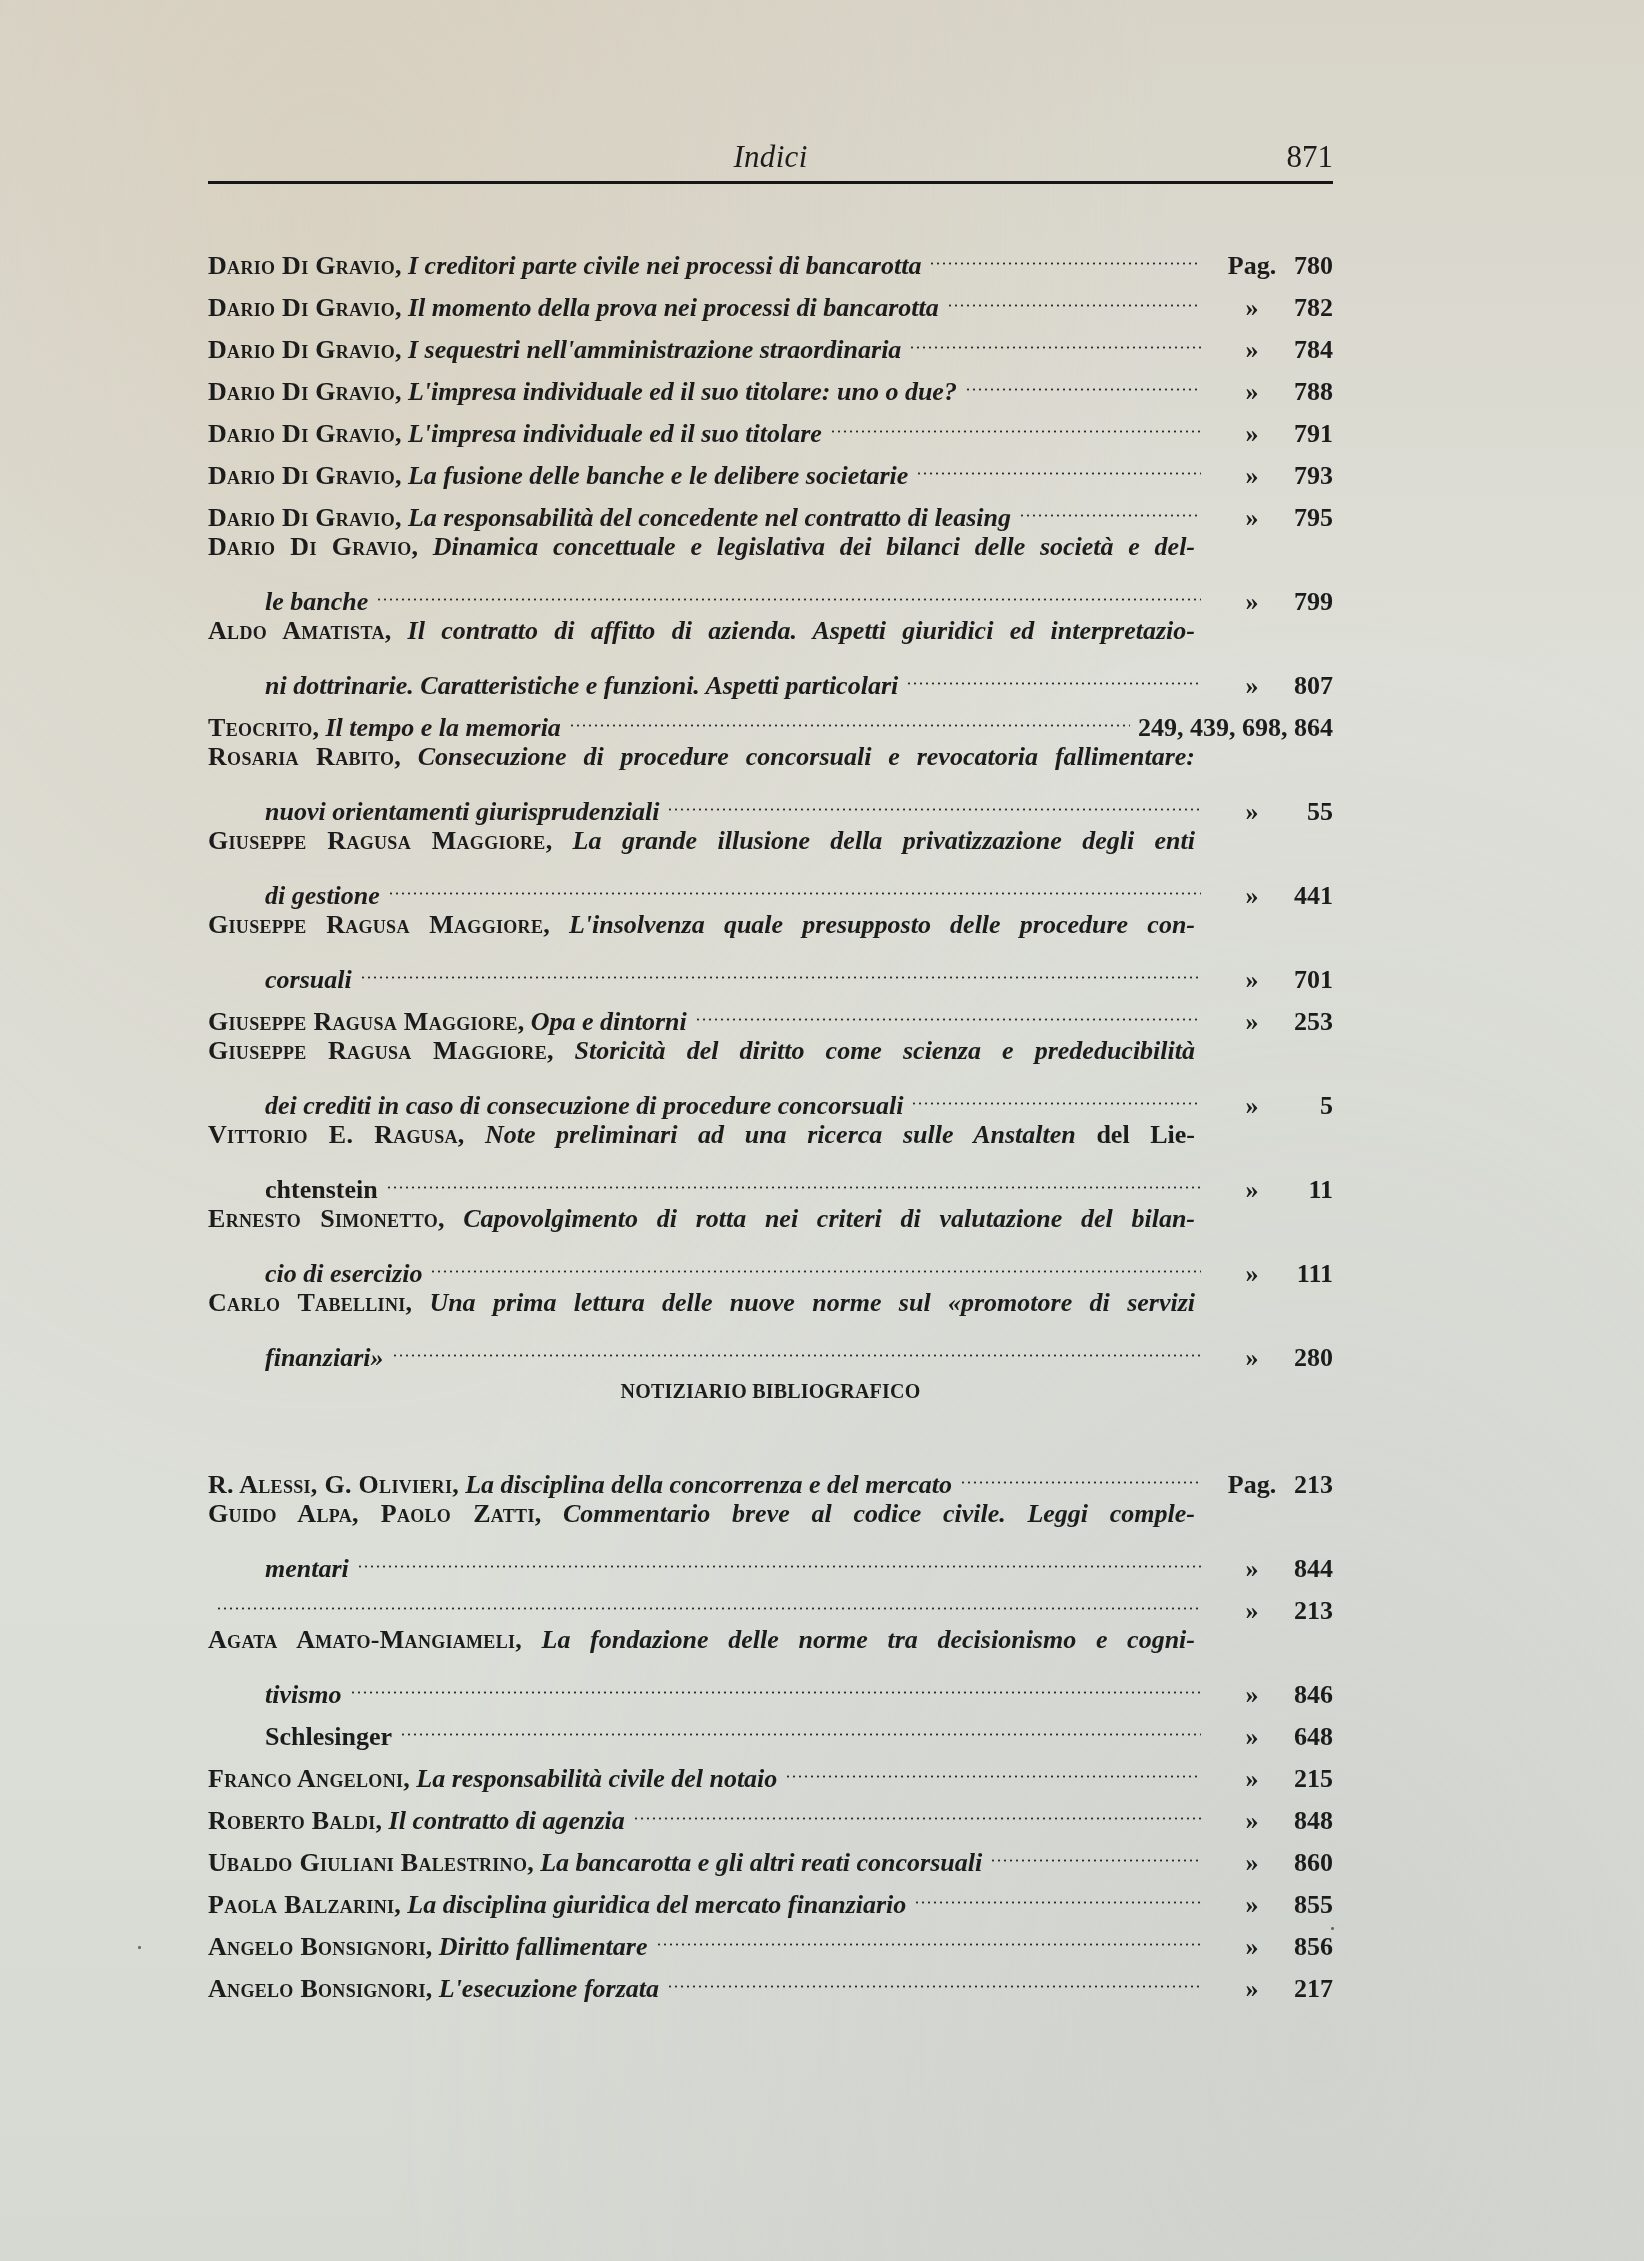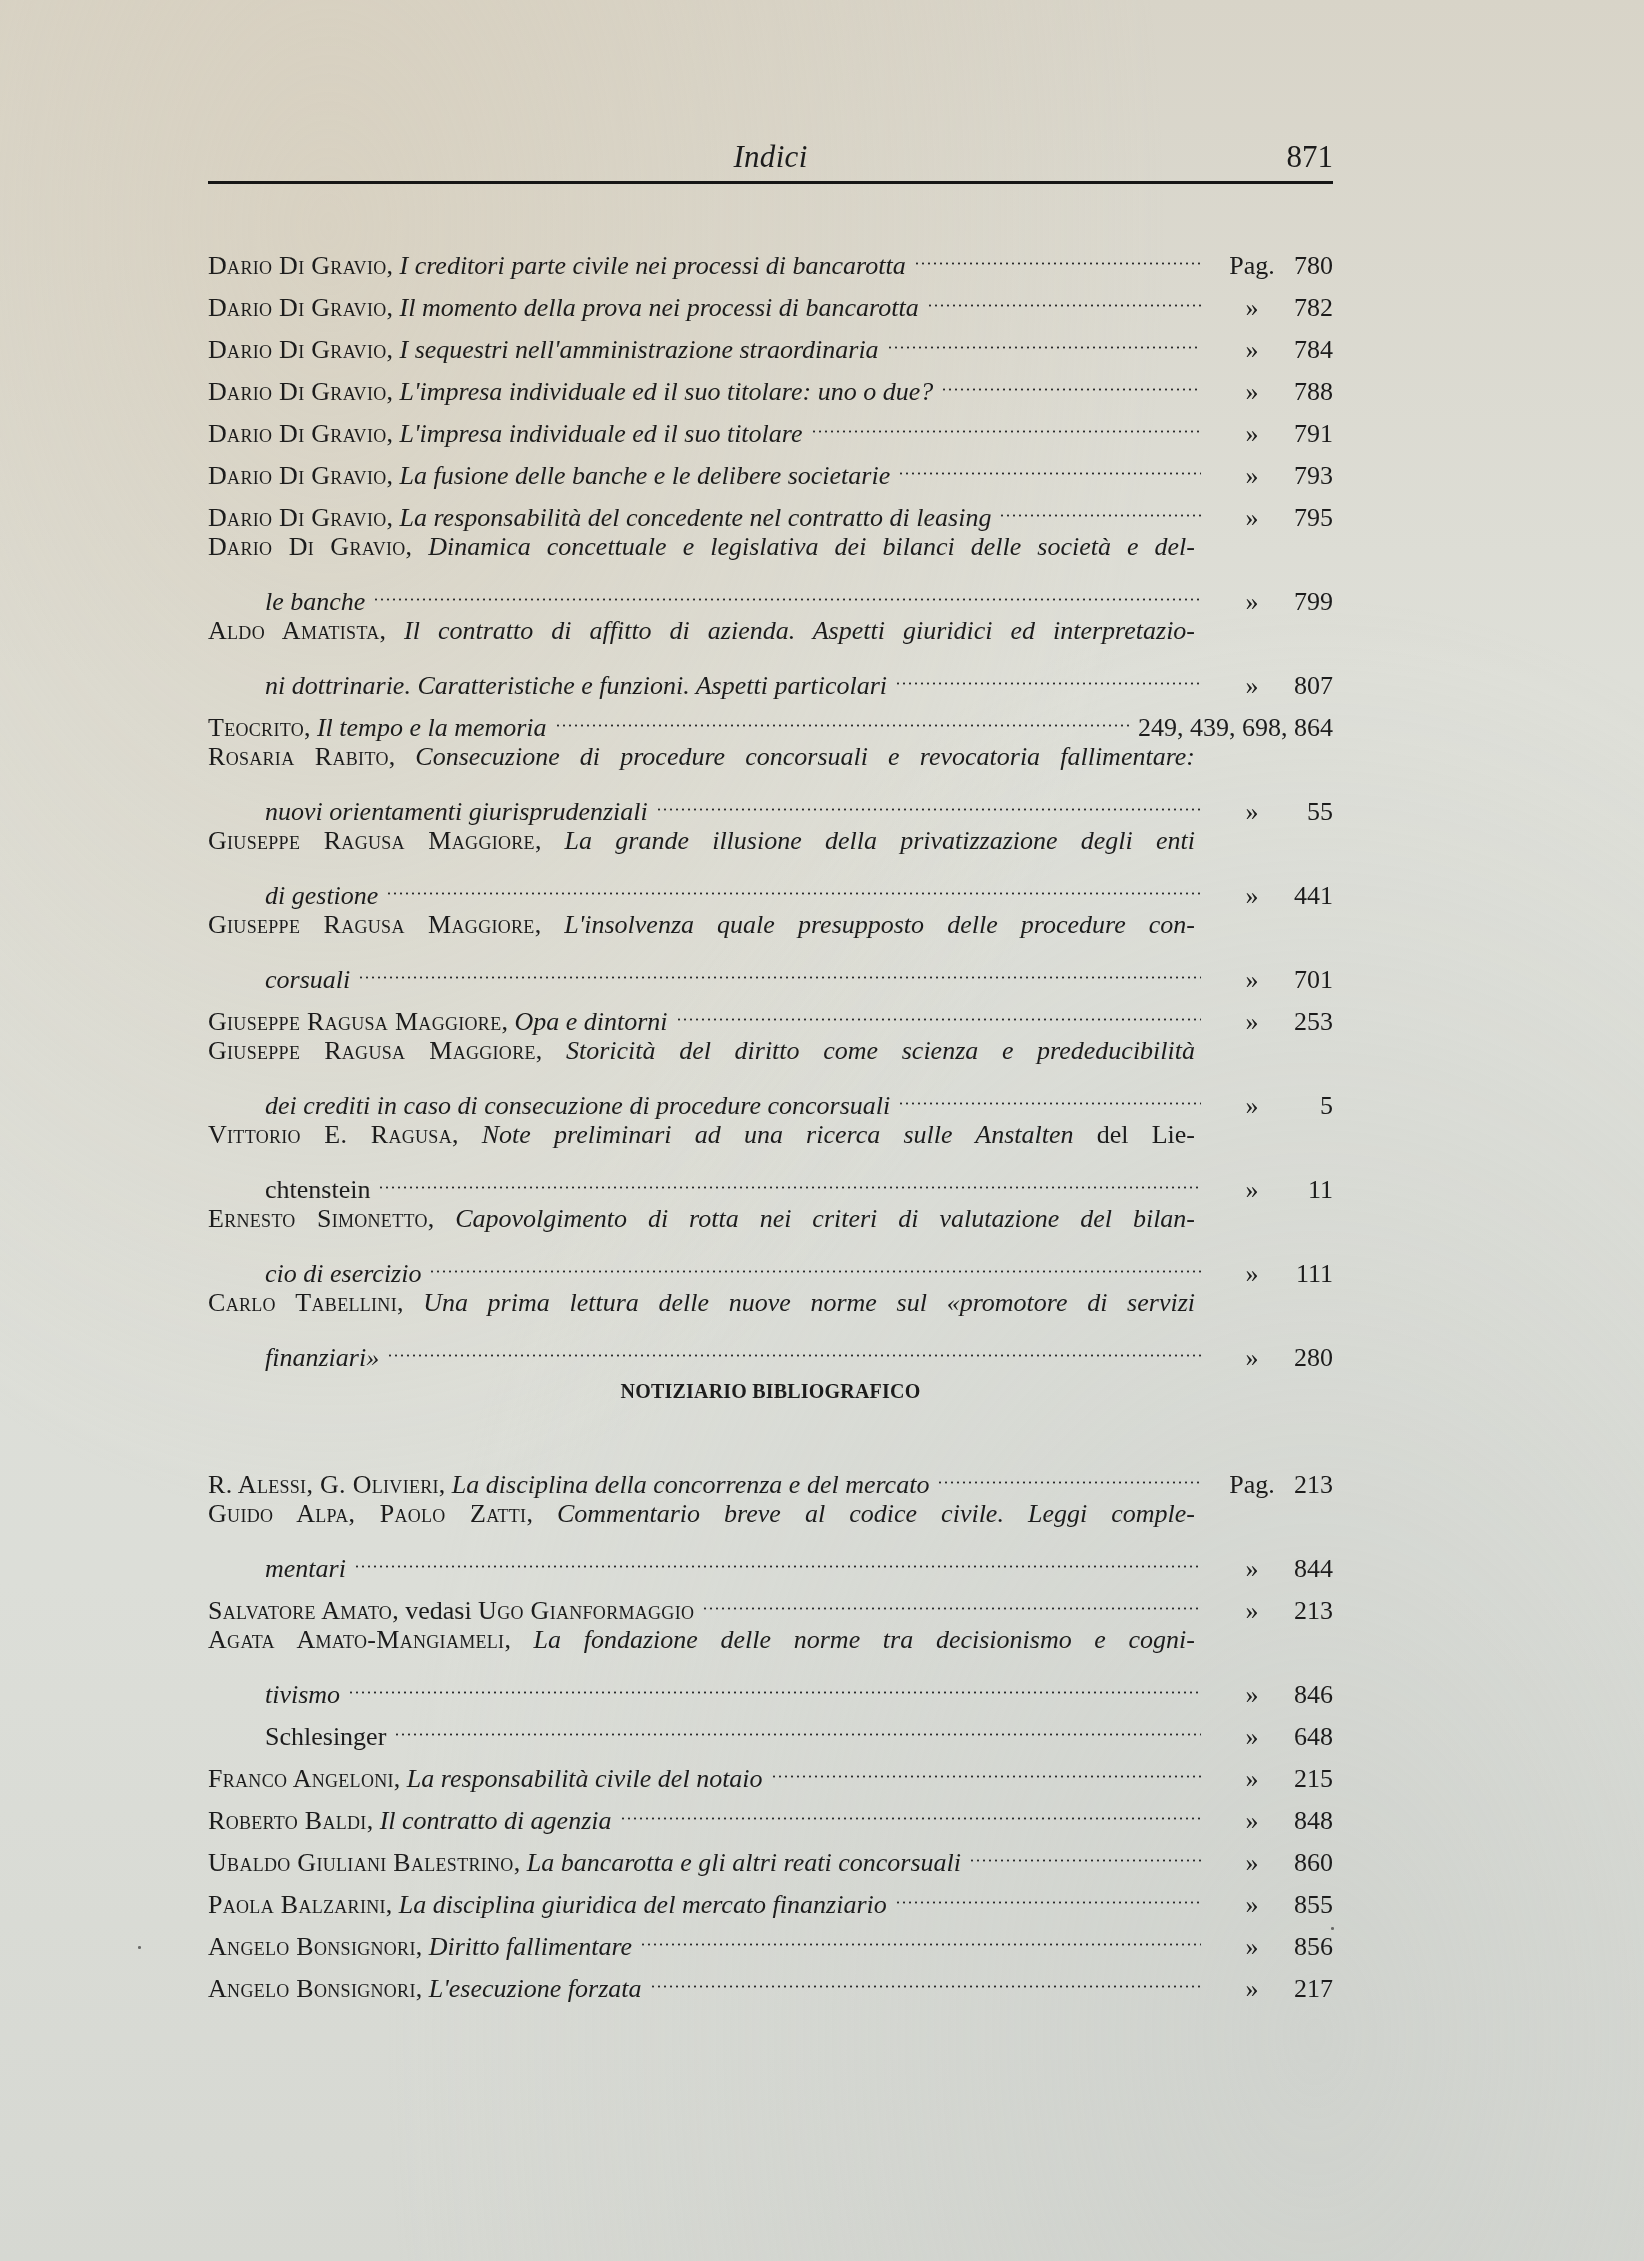--- a/index.html
+++ b/index.html
@@ -76,20 +76,21 @@
       line-height: 42px;
       letter-spacing: 0.2px;
     }
     .section-2 { top: 1451px; }
 
     .entry {
       position: relative;
       font-family: "Liberation Serif", "DejaVu Serif", serif;
       font-size: 26px;
       line-height: 42px;
+      font-weight: bold;
     }
     .entry-line {
       display: flex;
       align-items: baseline;
       height: 42px;
       white-space: nowrap;
     }
     .entry-line.cont {
       padding-left: 57px;
     }
@@ -402,21 +403,20 @@
           <span class="text"><span class="title">mentari</span></span>
           <span class="leader"></span>
           <span class="ref">
             <span class="marker">»</span>
             <span class="pg">844</span>
           </span>
         </div>
       </div>
       <div class="entry">
         <div class="entry-line">
-          <span class="text"><span class="author">Salvatore Amato</span><span class="plain">, </span><span class="plain">vedasi </span><span class="author">Ugo Gianformaggio</span></span>
           <span class="leader"></span>
           <span class="ref">
             <span class="marker">»</span>
             <span class="pg">213</span>
           </span>
         </div>
       </div>
       <div class="entry">
         <div class="entry-line justify">
           <span class="text"><span class="author">Agata Amato-Mangiameli</span><span class="plain">, </span><span class="title">La fondazione delle norme tra decisionismo e cogni-</span></span>

